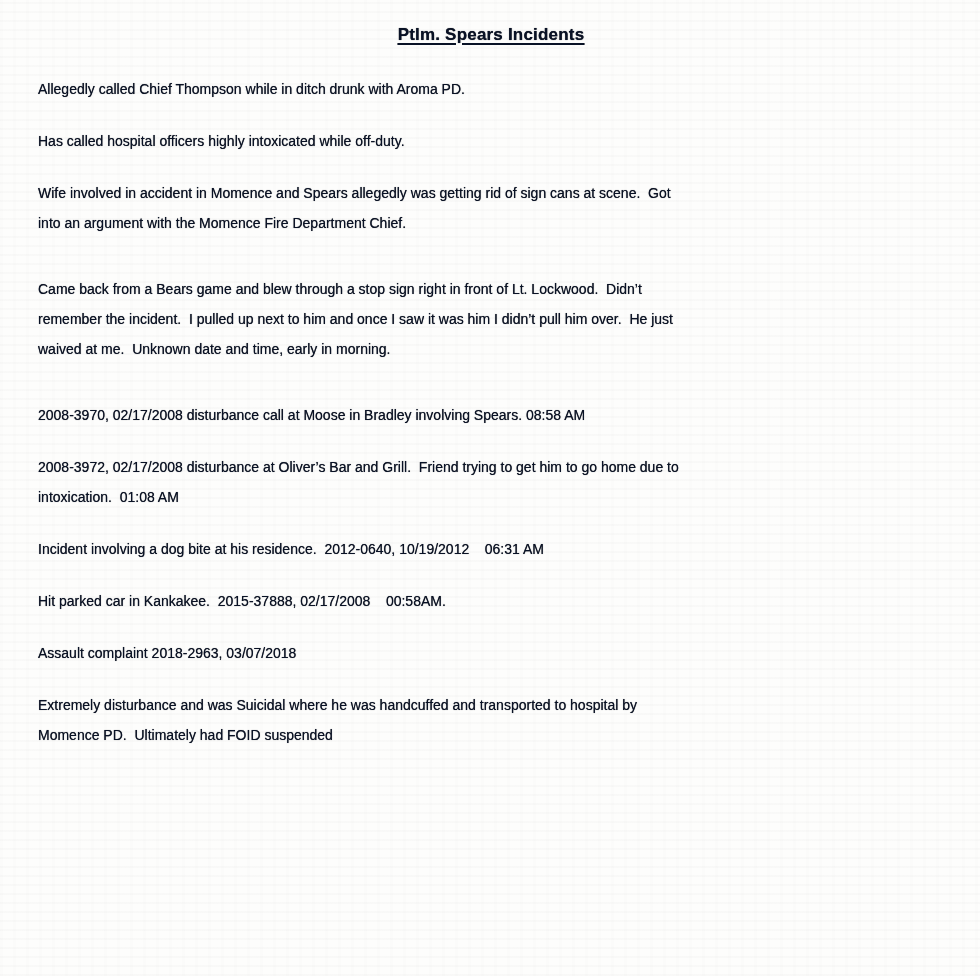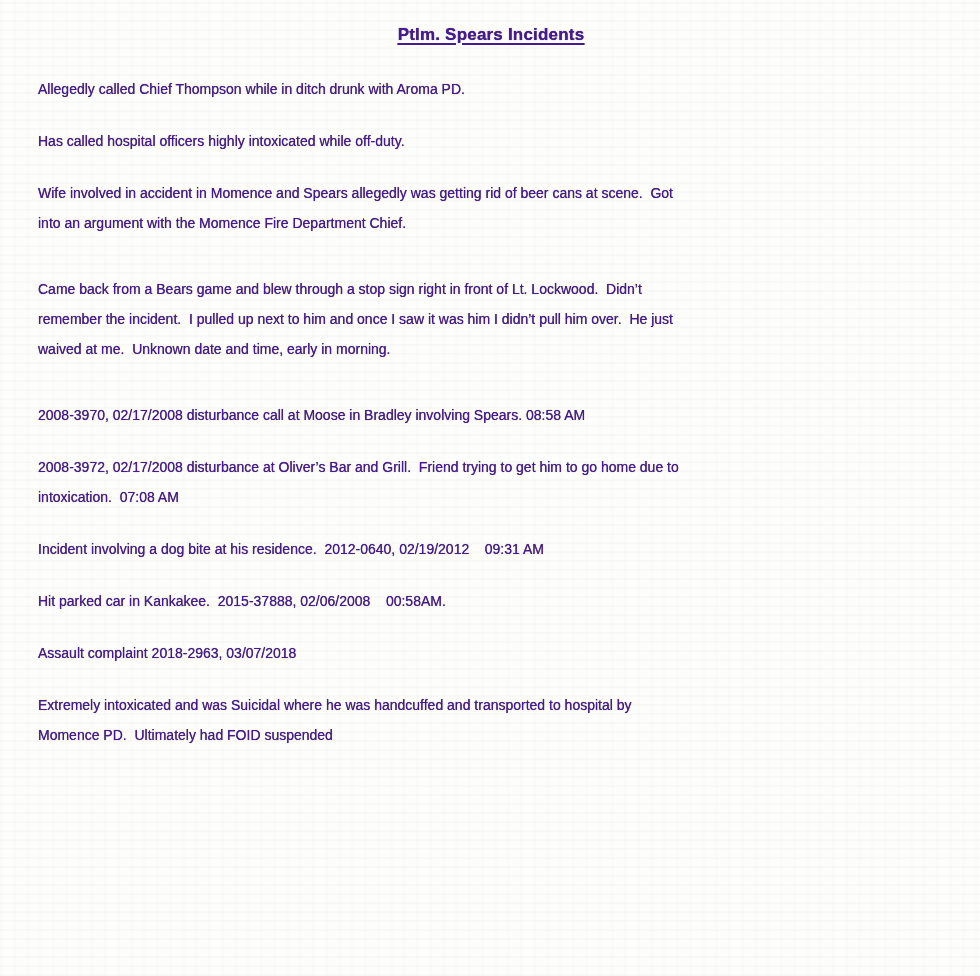--- a/index.html
+++ b/index.html
@@ -5,21 +5,21 @@
   * { margin: 0; padding: 0; box-sizing: border-box; }
   html, body { background: #ffffff; }
   .page {
     position: relative;
     width: 980px;
     height: 976px;
     margin: 0 auto;
     background: #fdfdfc;
     padding: 20px 36px 0 38px;
     font-family: "Liberation Sans", sans-serif;
-    color: #4c1d95;
+    color: #0f172a;
     overflow: hidden;
   }
   
   .scan-noise {
     position: absolute;
     inset: 0;
     pointer-events: none;
     background:
       repeating-linear-gradient(0deg, rgba(130,130,130,0.035) 0 2px, transparent 2px 9px),
       repeating-linear-gradient(90deg, rgba(150,150,150,0.02) 0 3px, transparent 3px 13px);
@@ -52,27 +52,27 @@
 </head>
 <body>
 
 <div class="page">
   <div class="scan-noise"></div>
   <div class="ink">
     <h1 class="doc-title">Ptlm. Spears Incidents</h1>
 
     <p class="para">Allegedly called Chief Thompson while in ditch drunk with Aroma PD.</p>
     <p class="para">Has called hospital officers highly intoxicated while off-duty.</p>
-    <p class="para">Wife involved in accident in Momence and Spears allegedly was getting rid of beer cans at scene.  Got
+    <p class="para">Wife involved in accident in Momence and Spears allegedly was getting rid of sign cans at scene.  Got
 into an argument with the Momence Fire Department Chief.</p>
     <p class="para gap-before">Came back from a Bears game and blew through a stop sign right in front of Lt. Lockwood.  Didn’t
 remember the incident.  I pulled up next to him and once I saw it was him I didn’t pull him over.  He just
 waived at me.  Unknown date and time, early in morning.</p>
     <p class="para gap-before">2008-3970, 02/17/2008 disturbance call at Moose in Bradley involving Spears. 08:58 AM</p>
     <p class="para">2008-3972, 02/17/2008 disturbance at Oliver’s Bar and Grill.  Friend trying to get him to go home due to
-intoxication.  07:08 AM</p>
-    <p class="para">Incident involving a dog bite at his residence.  2012-0640, 02/19/2012    09:31 AM</p>
-    <p class="para">Hit parked car in Kankakee.  2015-37888, 02/06/2008    00:58AM.</p>
+intoxication.  01:08 AM</p>
+    <p class="para">Incident involving a dog bite at his residence.  2012-0640, 10/19/2012    06:31 AM</p>
+    <p class="para">Hit parked car in Kankakee.  2015-37888, 02/17/2008    00:58AM.</p>
     <p class="para">Assault complaint 2018-2963, 03/07/2018</p>
-    <p class="para">Extremely intoxicated and was Suicidal where he was handcuffed and transported to hospital by
+    <p class="para">Extremely disturbance and was Suicidal where he was handcuffed and transported to hospital by
 Momence PD.  Ultimately had FOID suspended</p>
   </div>
 </div>
 
 </body></html>

